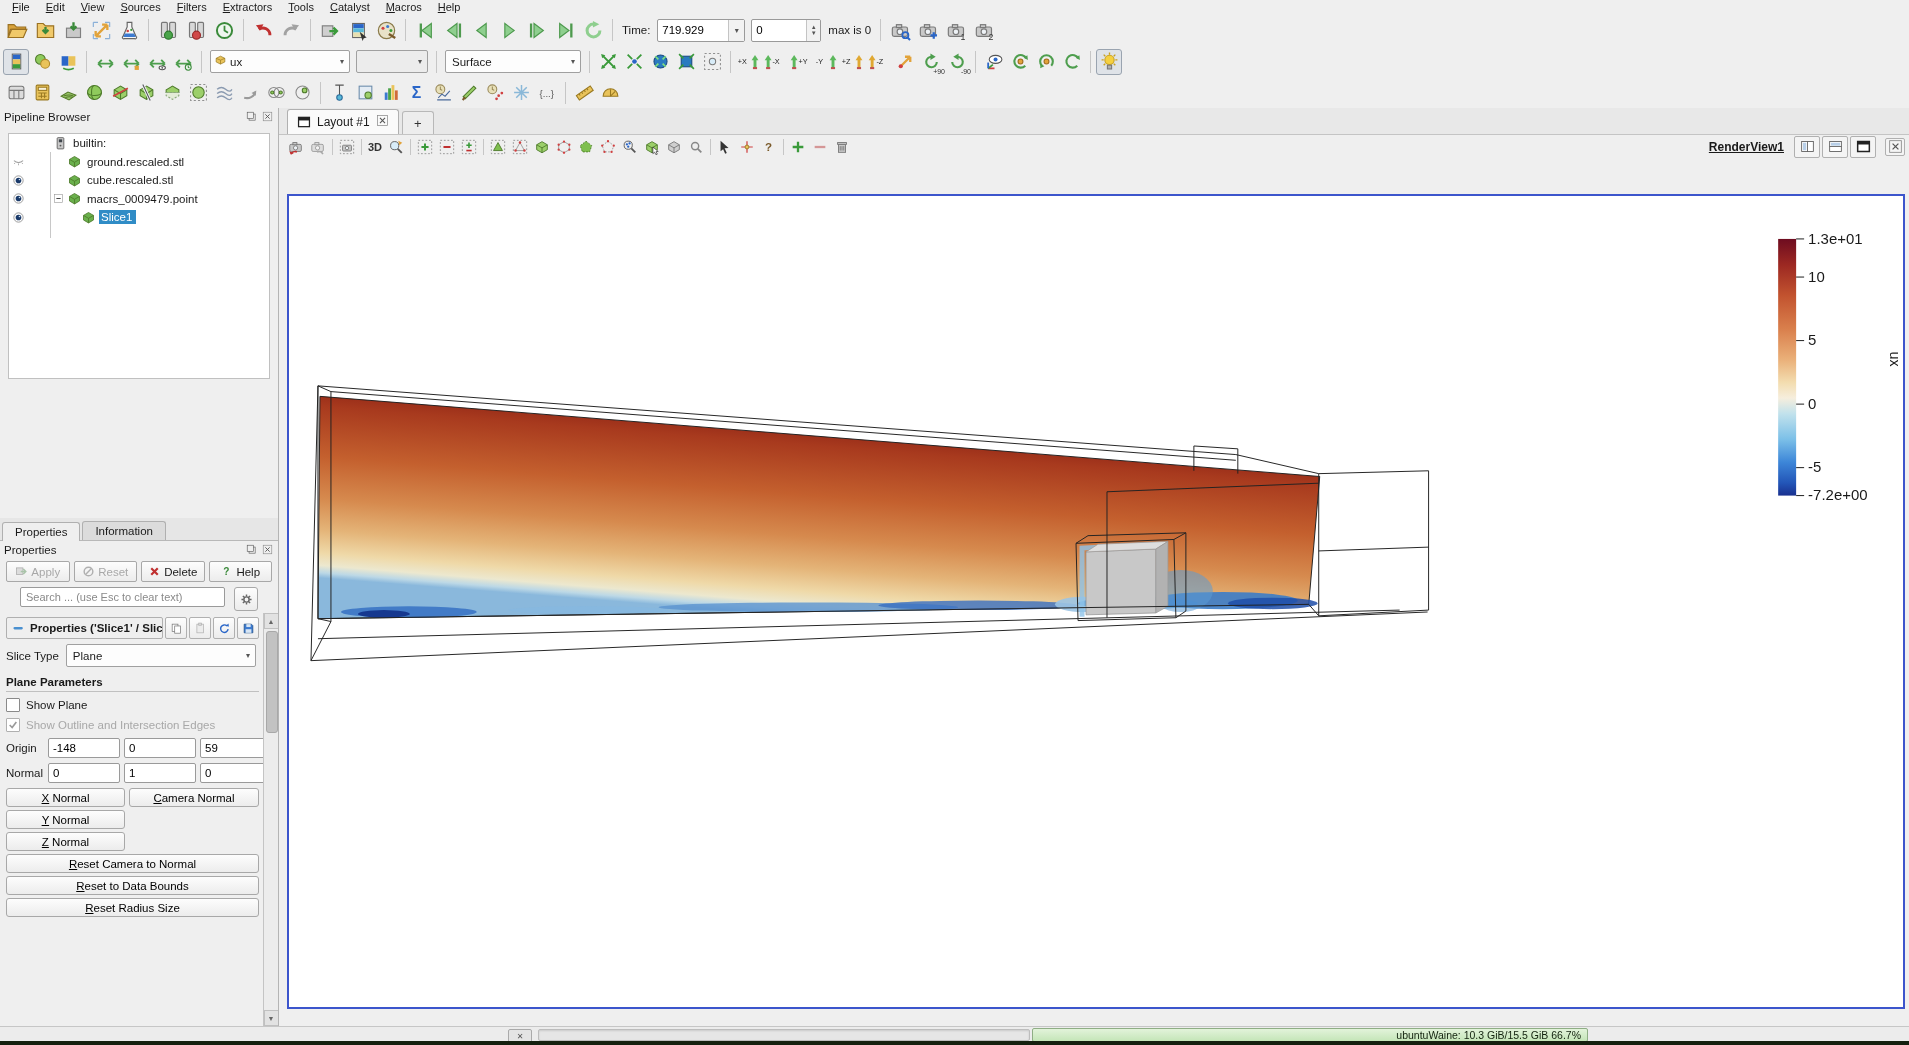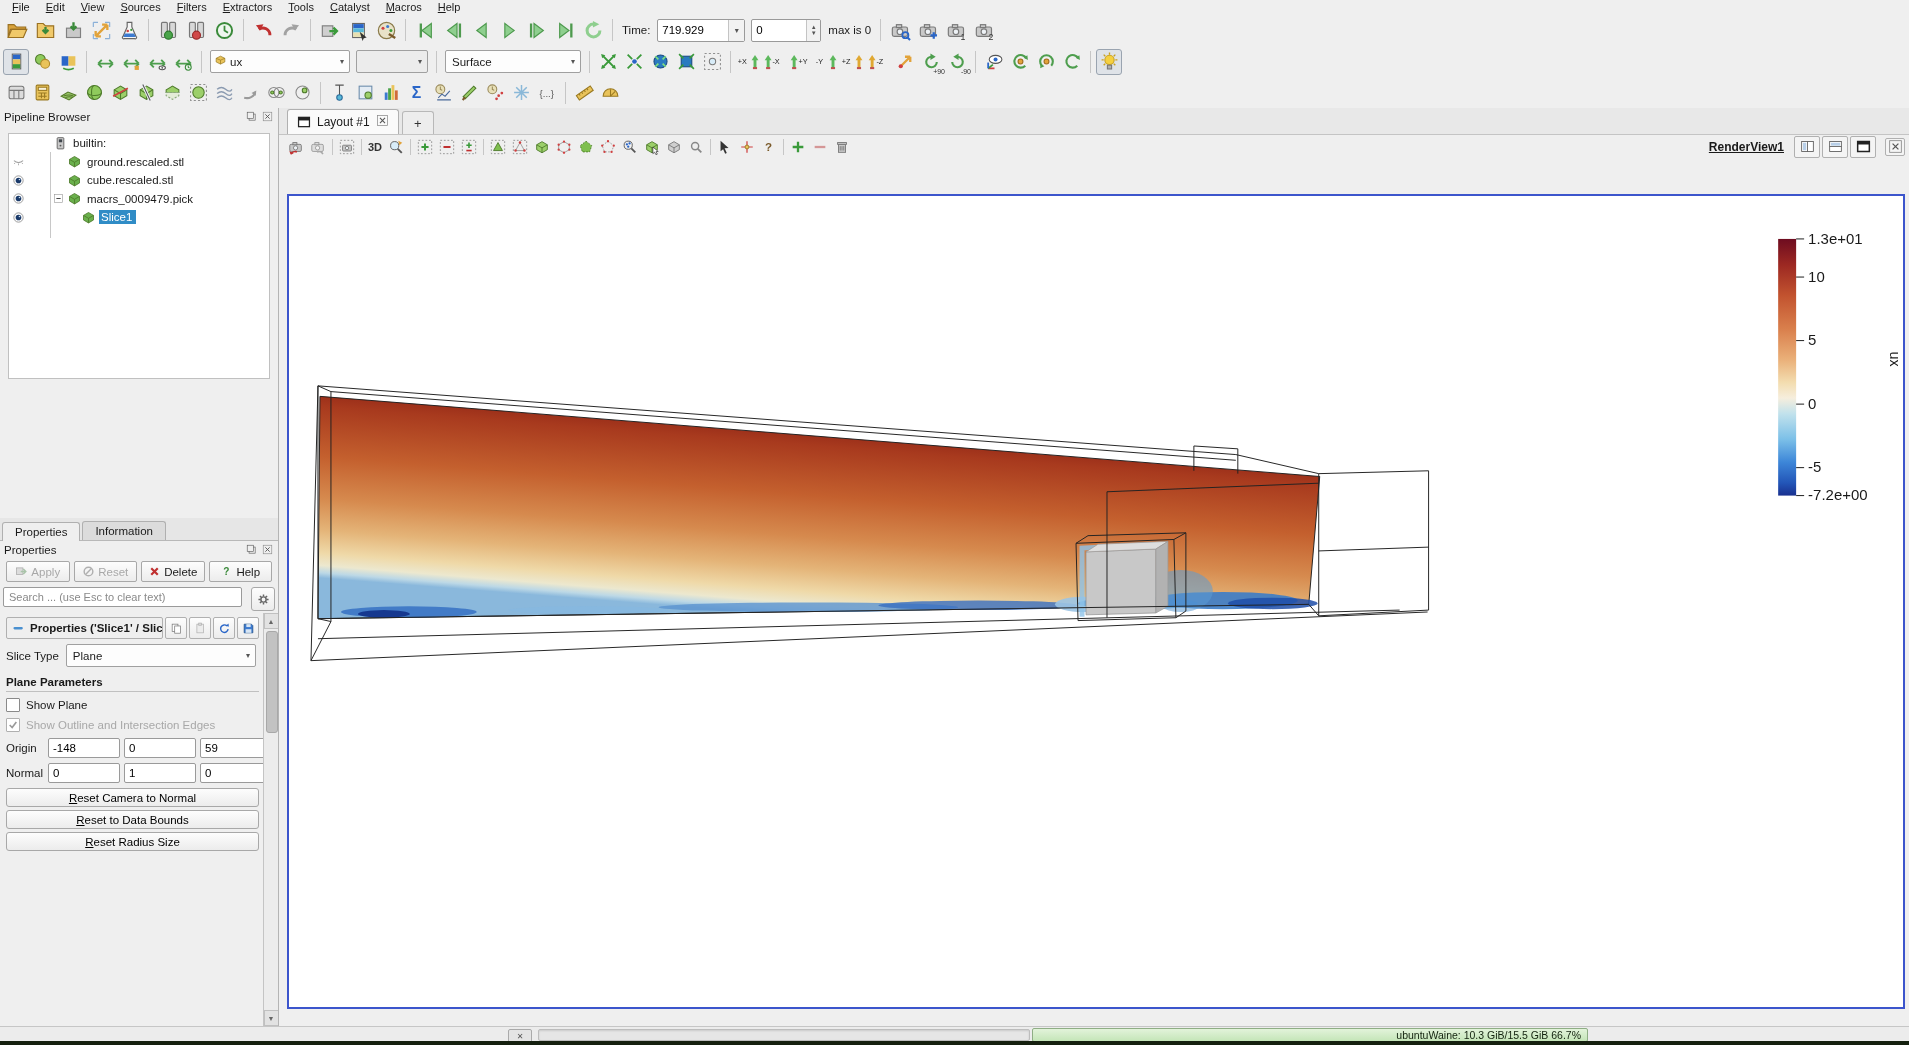--- a/index.html
+++ b/index.html
@@ -56,21 +56,21 @@
   .panel-tabs{display:flex;align-items:flex-end;height:22px;background:#e6e6e6;border-bottom:1px solid #b8b8b8;padding-left:2px;flex:none;}
   .ptab{padding:3px 12px 3px;border:1px solid #b0b0b0;border-bottom:none;background:#dcdcdc;border-radius:3px 3px 0 0;margin-right:2px;font-size:11.5px;}
   .ptab.active{background:#efefef;position:relative;top:1px;}
   .props-body{flex:1;display:flex;flex-direction:column;overflow:hidden;}
   .btnrow{display:flex;gap:4px;padding:3px 6px;}
   .pbtn{flex:1;display:inline-flex;align-items:center;justify-content:center;gap:3px;height:21px;
         background:linear-gradient(#fdfdfd,#ececec);border:1px solid #a8a8a8;border-radius:2px;
         font-family:inherit;font-size:11.5px;color:#1a1a1a;}
   .pbtn.disabled{color:#a8a8a8;}
   .pbtn .ti{width:13px;height:13px;}
-  .searchrow{display:flex;gap:9px;padding:2px 3px;}
+  .searchrow{display:flex;gap:9px;padding:2px 20px;}
   .searchrow input{flex:1;height:18px;border:1px solid #9a9a9a;border-radius:2px;font-family:inherit;font-size:11px;padding:0 5px;color:#333;}
   .searchrow input::placeholder{color:#8a8a8a;}
   .gearbtn{width:22px;height:22px;border:1px solid #a8a8a8;border-radius:3px;background:linear-gradient(#fdfdfd,#ececec);display:flex;align-items:center;justify-content:center;}
   .gearbtn .ti{width:13px;height:13px;}
   .props-scroll-wrap{flex:1;display:flex;overflow:hidden;}
   .props-content{flex:1;padding:2px 4px 0 6px;overflow:hidden;}
   .section-row{display:flex;align-items:center;gap:2px;margin:2px 0;}
   .section-head{flex:1;display:flex;align-items:center;gap:5px;border:1px solid #b0b0b0;border-radius:2px;height:20px;padding:0 5px;font-weight:bold;font-size:11.5px;white-space:nowrap;overflow:hidden;}
   .shbtn{width:20px;height:20px;border:1px solid #b0b0b0;border-radius:2px;background:linear-gradient(#fdfdfd,#ececec);display:flex;align-items:center;justify-content:center;flex:none;}
   .shbtn .ti{width:13px;height:13px;}
@@ -755,21 +755,21 @@
               <rect x="2.5" y="2.5" width="13" height="13" fill="#fff" stroke="#999"></rect>
               <path d="M5.5 9 h7" stroke="#444" stroke-width="1.6"></path>
             </svg>
           </span>
           <span class="plicon">
             <svg class="ti" viewBox="0 0 18 18" aria-hidden="true">
               <path d="M3 6.5 L9 3 L15 6.5 L15 12 L9 15.5 L3 12 Z" fill="#6ab04c" stroke="#4d7a2a"></path>
               <path d="M3 6.5 L9 10 L15 6.5 M9 10 V15.5" fill="none" stroke="#4d7a2a"></path>
             </svg>
           </span>
-          <span class="pllabel">macrs_0009479.pick</span>
+          <span class="pllabel">macrs_0009479.point</span>
         </div>
         <div class="plrow">
           <span class="pleye">
             <svg class="ti" viewBox="0 0 18 18" aria-hidden="true">
               <circle cx="9" cy="9" r="5.6" fill="#fff" stroke="#8a8a8a"></circle>
               <circle cx="9" cy="9" r="3.4" fill="#1a3a6a"></circle>
               <circle cx="10.2" cy="7.8" r="1" fill="#cfe0f0"></circle>
             </svg>
           </span>
           <span class="plind" style="width: 54px;"></span>
@@ -901,20 +901,28 @@
             <input class="vecin" value="-148" style="">
             <input class="vecin" value="0" style="">
             <input class="vecin" value="59" style="">
           </div>
           <div class="formrow">
             <span class="veclabel">Normal</span>
             <input class="vecin" value="0" style="">
             <input class="vecin" value="1" style="">
             <input class="vecin" value="0" style="">
           </div>
+          <div class="btn2col" id="normalBtns">
+              <button class="nbtn">X Normal</button>
+              <button class="nbtn">Camera Normal</button>
+              <button class="nbtn" style="grid-column: 1;">Y Normal</button>
+              <span></span>
+              <button class="nbtn" style="grid-column: 1;">Z Normal</button>
+              <span></span>
+            </div>
           <div class="widebtns" id="wideBtns">
               <button class="nbtn wide">Reset Camera to Normal</button>
               <button class="nbtn wide">Reset to Data Bounds</button>
               <button class="nbtn wide">Reset Radius Size</button>
             </div>
         </div>
         <div class="vscroll">
           <span class="varrow">▲</span>
           <span class="vtrack">
               <span class="vthumb"></span>

